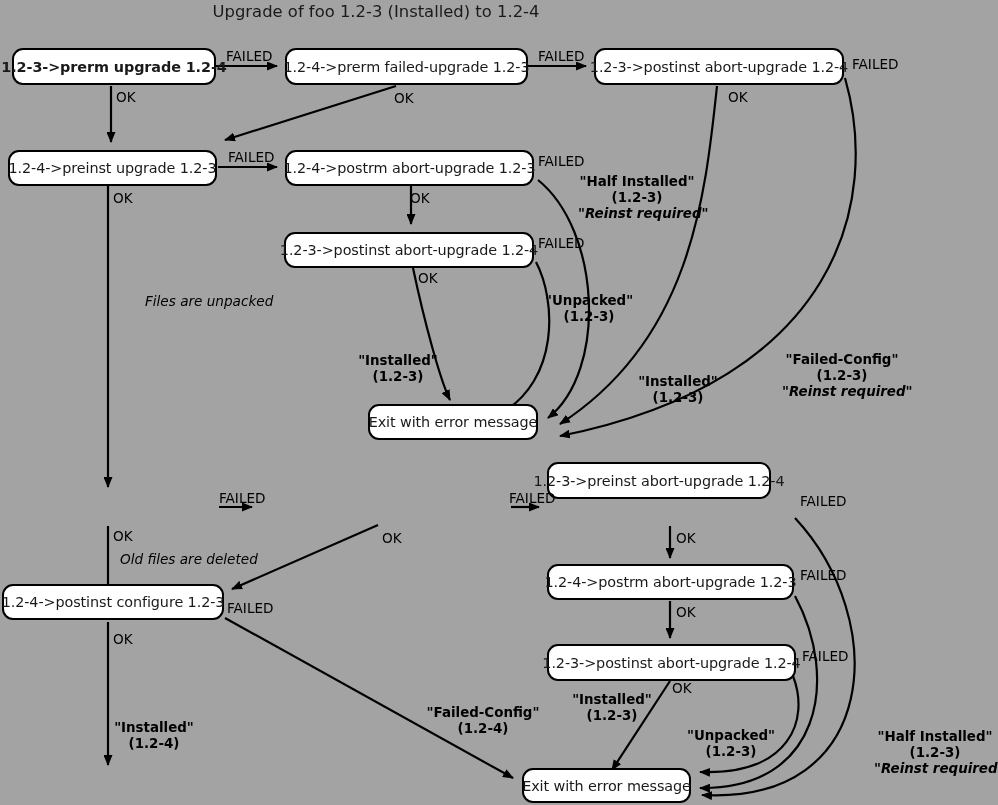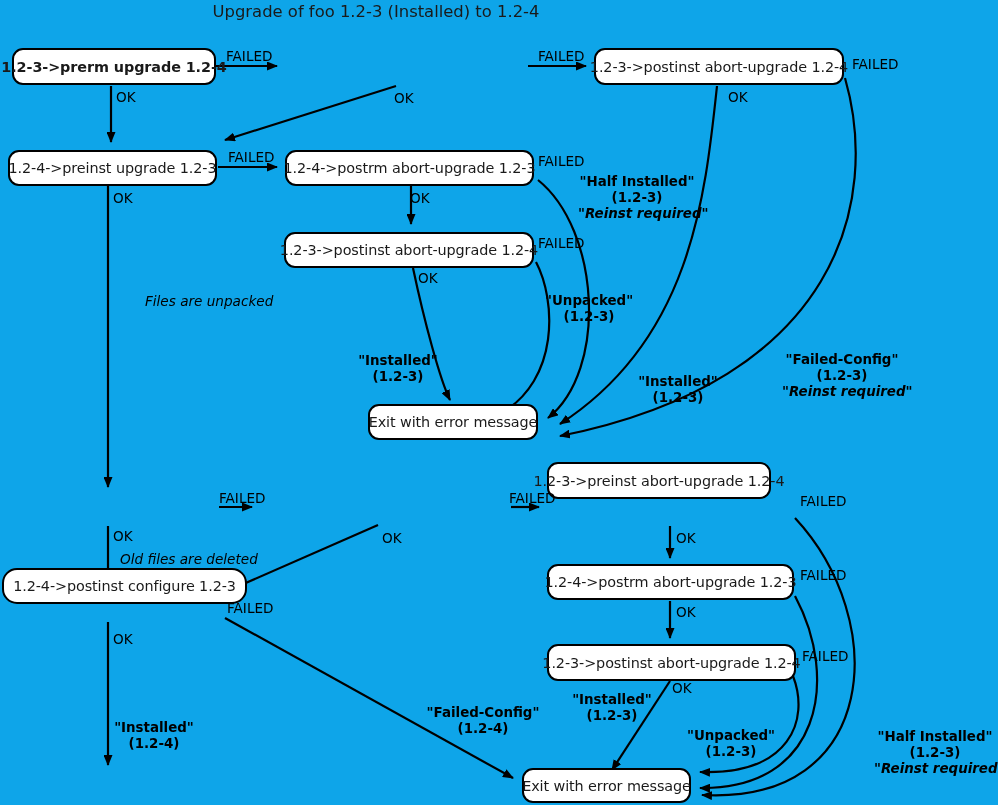--- a/index.html
+++ b/index.html
@@ -7,21 +7,21 @@
     padding: 0;
     background: #ffffff;
   }
   body {
     font-family: "DejaVu Sans", sans-serif;
   }
   #canvas {
     position: relative;
     width: 998px;
     height: 805px;
-    background: #0ea5e9;
+    background: #a3a3a3;
     overflow: hidden;
   }
   svg.layer {
     position: absolute;
     left: 0;
     top: 0;
     width: 998px;
     height: 805px;
   }
   .edge {
@@ -141,20 +141,23 @@
 
     <path class="edge" d="M795,596 C840,680 820,790 700,788" marker-end="url(#ah)"></path>
 
     <path class="edge" d="M795,518 C890,620 880,805 702,795" marker-end="url(#ah)"></path>
   </svg>
 
   <div class="node-box" style="left:12px; top:48px; width:204px; height:37px;font-weight:bold;">
     <span>1.2-3-&gt;prerm upgrade 1.2-4</span>
   </div>
 
+  <div class="node-box" style="left:285px; top:48px; width:243px; height:37px;">
+    <span>1.2-4-&gt;prerm failed-upgrade 1.2-3</span>
+  </div>
 
   <div class="node-box" style="left:594px; top:48px; width:250px; height:37px;">
     <span>1.2-3-&gt;postinst abort-upgrade 1.2-4</span>
   </div>
 
   <div class="node-box" style="left:8px; top:150px; width:209px; height:36px;">
     <span>1.2-4-&gt;preinst upgrade 1.2-3</span>
   </div>
 
   <div class="node-box" style="left:285px; top:150px; width:249px; height:36px;">
@@ -168,21 +171,21 @@
   <div class="node-box" style="left:368px; top:404px; width:170px; height:36px;">
     <span>Exit with error message</span>
   </div>
 
 
 
   <div class="node-box" style="left:547px; top:462px; width:224px; height:37px;">
     <span>1.2-3-&gt;preinst abort-upgrade 1.2-4</span>
   </div>
 
-  <div class="node-box" style="left:2px; top:568px; width:245px; height:36px;border-radius:15px;">
+  <div class="node-box" style="left:2px; top:584px; width:222px; height:36px;">
     <span>1.2-4-&gt;postinst configure 1.2-3</span>
   </div>
 
   <div class="node-box" style="left:547px; top:564px; width:247px; height:36px;">
     <span>1.2-4-&gt;postrm abort-upgrade 1.2-3</span>
   </div>
 
   <div class="node-box" style="left:547px; top:644px; width:249px; height:37px;">
     <span>1.2-3-&gt;postinst abort-upgrade 1.2-4</span>
   </div>

